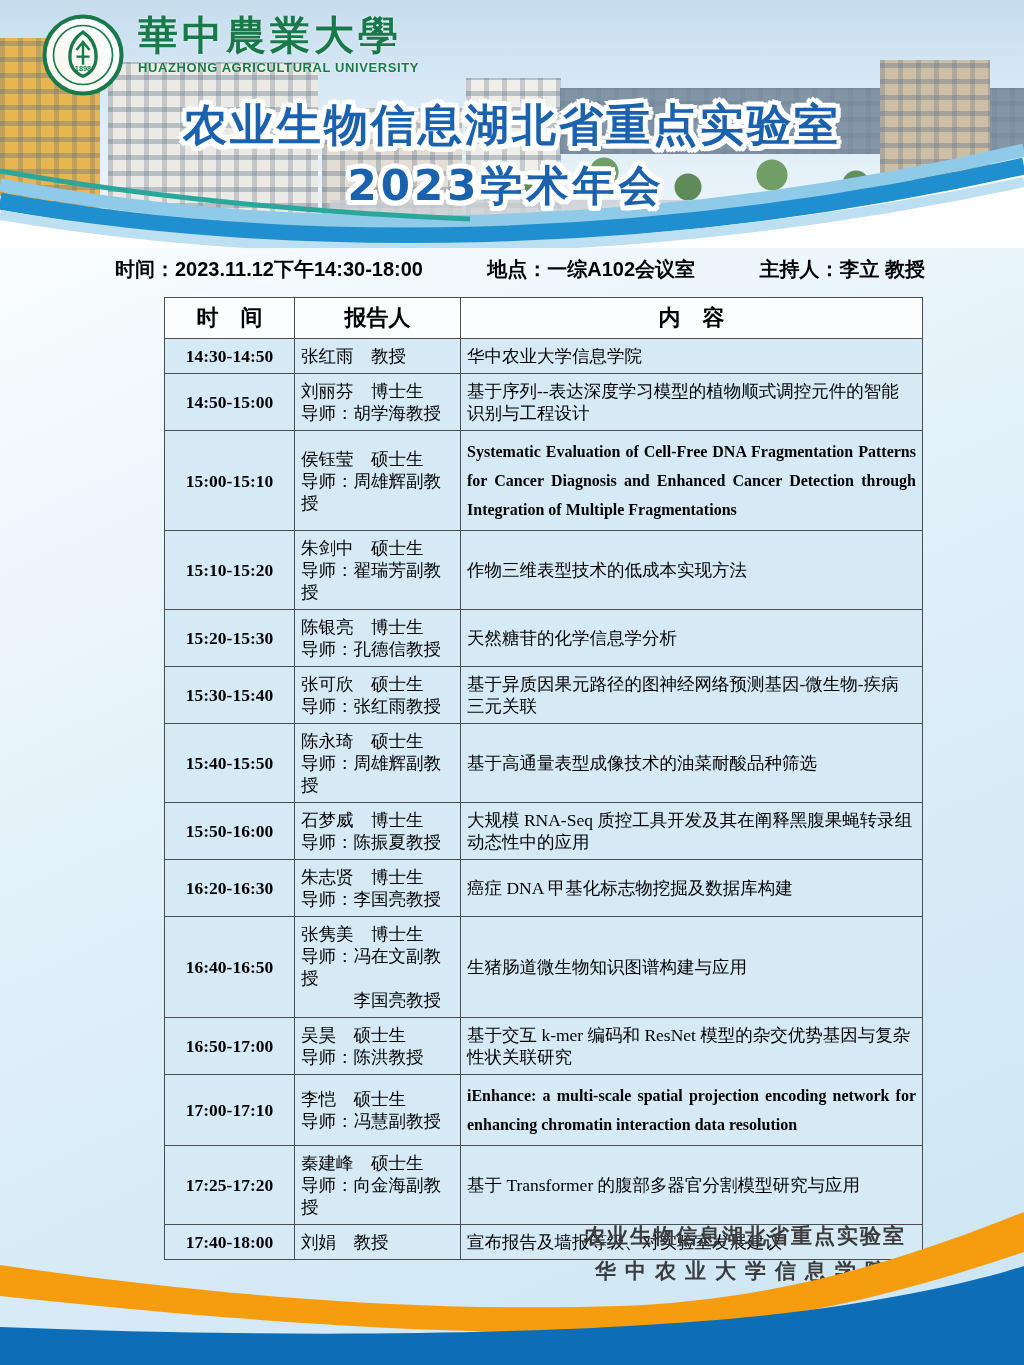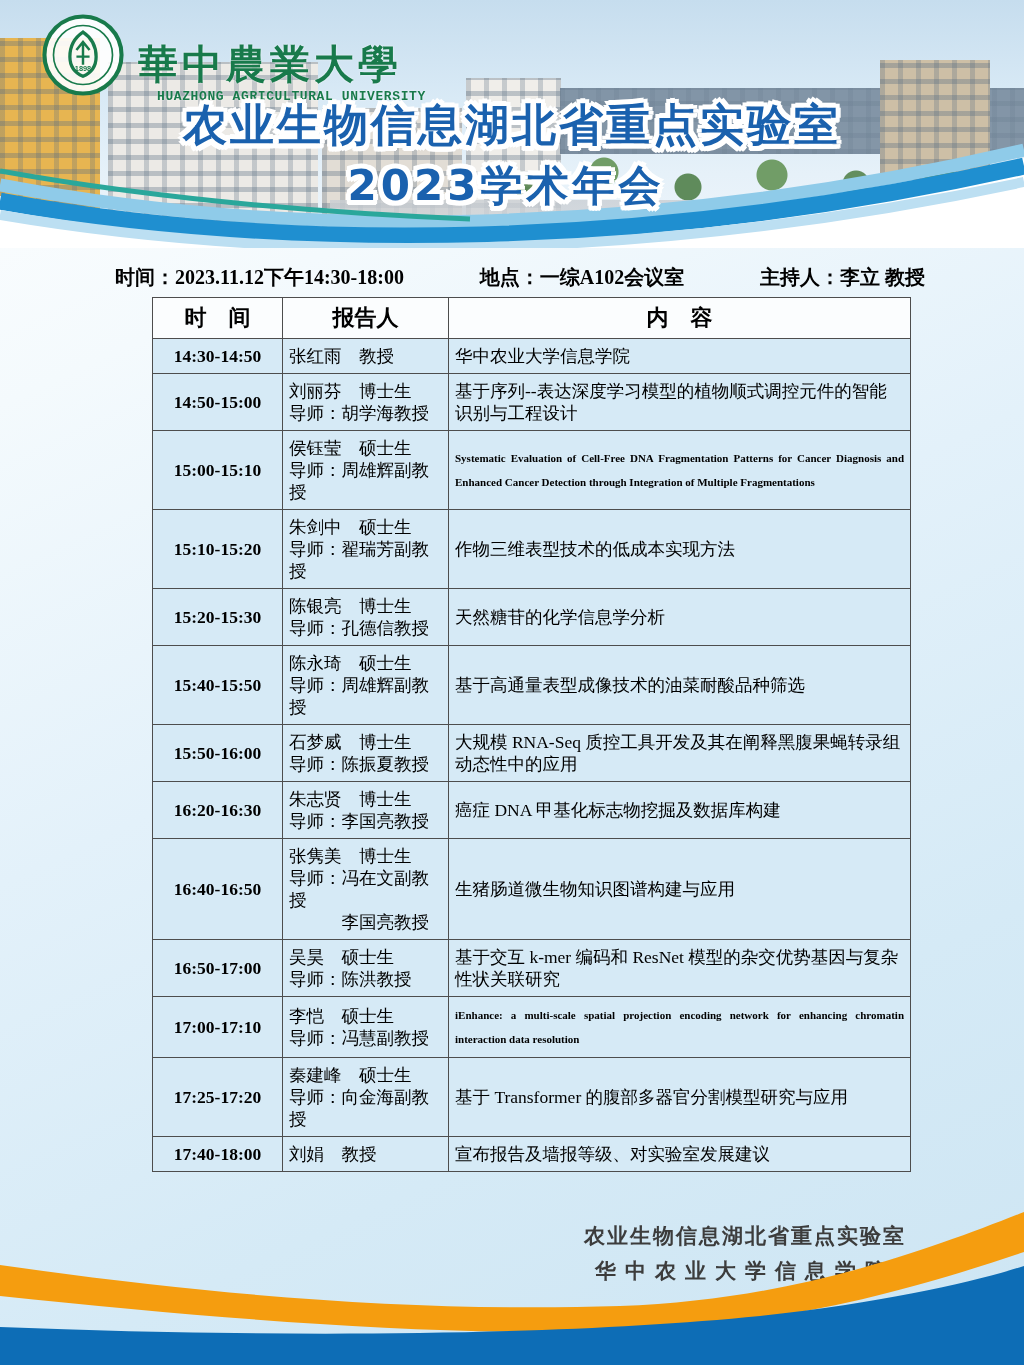--- a/index.html
+++ b/index.html
@@ -19,41 +19,41 @@
                radial-gradient(circle at 70% 60%,#4d7d43 0 13px,transparent 14px),
                radial-gradient(circle at 85% 50%,#5d8f4e 0 15px,transparent 16px),
                radial-gradient(circle at 97% 65%,#487a40 0 12px,transparent 13px);
     background-size:100% 100%;opacity:.85;}
   .plaza{position:absolute;left:330px;top:200px;width:694px;height:48px;background:linear-gradient(#c9ced3,#d8dadd);opacity:.8;}
   .swoosh-top{position:absolute;left:0;top:0;width:1024px;height:248px;}
   
   .brand{position:absolute;left:42px;top:14px;display:flex;align-items:flex-start;}
   .logo{width:82px;height:82px;}
   .uni{margin-left:14px;}
-  .uni-cn{font-family:"Liberation Serif",serif;font-weight:bold;font-size:40px;line-height:44px;color:#187a4b;letter-spacing:4px;text-shadow:0 0 2px rgba(255,255,255,.9);margin-top:29px;}
-  .uni-en{font-family:Liberation Mono, monospace;font-weight:bold;font-size:13px;color:#187a4b;letter-spacing:.6px;margin-top:2px;text-shadow:0 0 2px rgba(255,255,255,.9);margin-left:19px;}
+  .uni-cn{font-family:"Liberation Serif",serif;font-weight:bold;font-size:40px;line-height:44px;color:#187a4b;letter-spacing:4px;text-shadow:0 0 2px rgba(255,255,255,.9);}
+  .uni-en{font-family:Liberation Sans, sans-serif;font-weight:bold;font-size:13px;color:#187a4b;letter-spacing:.6px;margin-top:2px;text-shadow:0 0 2px rgba(255,255,255,.9);}
   
   .title1,.title2{position:absolute;width:100%;text-align:center;font-family:"DejaVu Sans",sans-serif;font-weight:bold;color:#1a61ae;
     text-shadow:-4px -4px 0 #fff,4px -4px 0 #fff,-4px 4px 0 #fff,4px 4px 0 #fff,0 -5px 0 #fff,0 5px 0 #fff,-5px 0 0 #fff,5px 0 0 #fff,-3px 5px 0 #fff,3px 5px 0 #fff;}
   .title1{top:96px;left:0;font-size:44px;letter-spacing:3px;}
   .title2{top:158px;left:-6px;font-size:42px;letter-spacing:4px;}
   
-  .info{position:absolute;left:115px;top:264px;width:810px;display:flex;justify-content:space-between;
-    font-family:Liberation Serif, serif;font-weight:bold;font-size:20px;color:#000;}
-  
-  .sched{position:absolute;left:152px;top:297px;width:758px;border-collapse:collapse;table-layout:fixed;
+  .info{position:absolute;left:115px;top:256px;width:810px;display:flex;justify-content:space-between;
+    font-family:Liberation Sans, sans-serif;font-weight:bold;font-size:20px;color:#000;}
+  
+  .sched{position:absolute;left:164px;top:297px;width:758px;border-collapse:collapse;table-layout:fixed;
     font-family:"Liberation Serif",serif;color:#000;}
   .sched col.c-time{width:130px;} .sched col.c-spk{width:166px;} .sched col.c-cnt{width:462px;}
   .sched th,.sched td{border:1px solid #4d4d4d;vertical-align:middle;}
   .sched thead th{background:#fbfdfe;height:38px;font-size:22px;font-weight:bold;text-align:center;}
   .sched tbody td{background:#d6eaf6;font-size:17.5px;line-height:22px;padding:6px 6px;}
   td.time{font-weight:bold;text-align:center;font-size:17px;}
   td.spk{padding-left:9px;}
   td.cnt{padding-left:10px;padding-right:8px;}
-  td.cnt.en{font-family:"Liberation Serif",serif;font-weight:bold;text-align:justify;font-size:11px;line-height:24px;}
+  td.cnt.en{font-family:"Liberation Serif",serif;font-weight:bold;text-align:justify;font-size:16px;line-height:29px;}
   tr.row-break td{height:52px;}
   
   .footer-text{position:absolute;right:118px;top:1222px;text-align:center;color:#3c3c3c;
     font-family:"Liberation Sans",sans-serif;font-weight:bold;}
   .ft1{font-size:21px;letter-spacing:2px;}
   .ft2{font-size:21px;letter-spacing:9px;margin-top:7px;}
   .swoosh-bottom{position:absolute;left:0;bottom:0;width:1024px;height:175px;}
 </style>
 </head>
 <body>
@@ -155,20 +155,28 @@
 
     <tr>
       <td class="time">15:20-15:30</td>
       <td class="spk">
             <div>陈银亮　博士生</div>
             <div>导师：孔德信教授</div>
           </td>
       <td class="cnt">天然糖苷的化学信息学分析</td>
     </tr>
 
+    <tr>
+      <td class="time">15:30-15:40</td>
+      <td class="spk">
+            <div>张可欣　硕士生</div>
+            <div>导师：张红雨教授</div>
+          </td>
+      <td class="cnt">基于异质因果元路径的图神经网络预测基因-微生物-疾病三元关联</td>
+    </tr>
 
     <tr>
       <td class="time">15:40-15:50</td>
       <td class="spk">
             <div>陈永琦　硕士生</div>
             <div>导师：周雄辉副教授</div>
           </td>
       <td class="cnt">基于高通量表型成像技术的油菜耐酸品种筛选</td>
     </tr>
 

